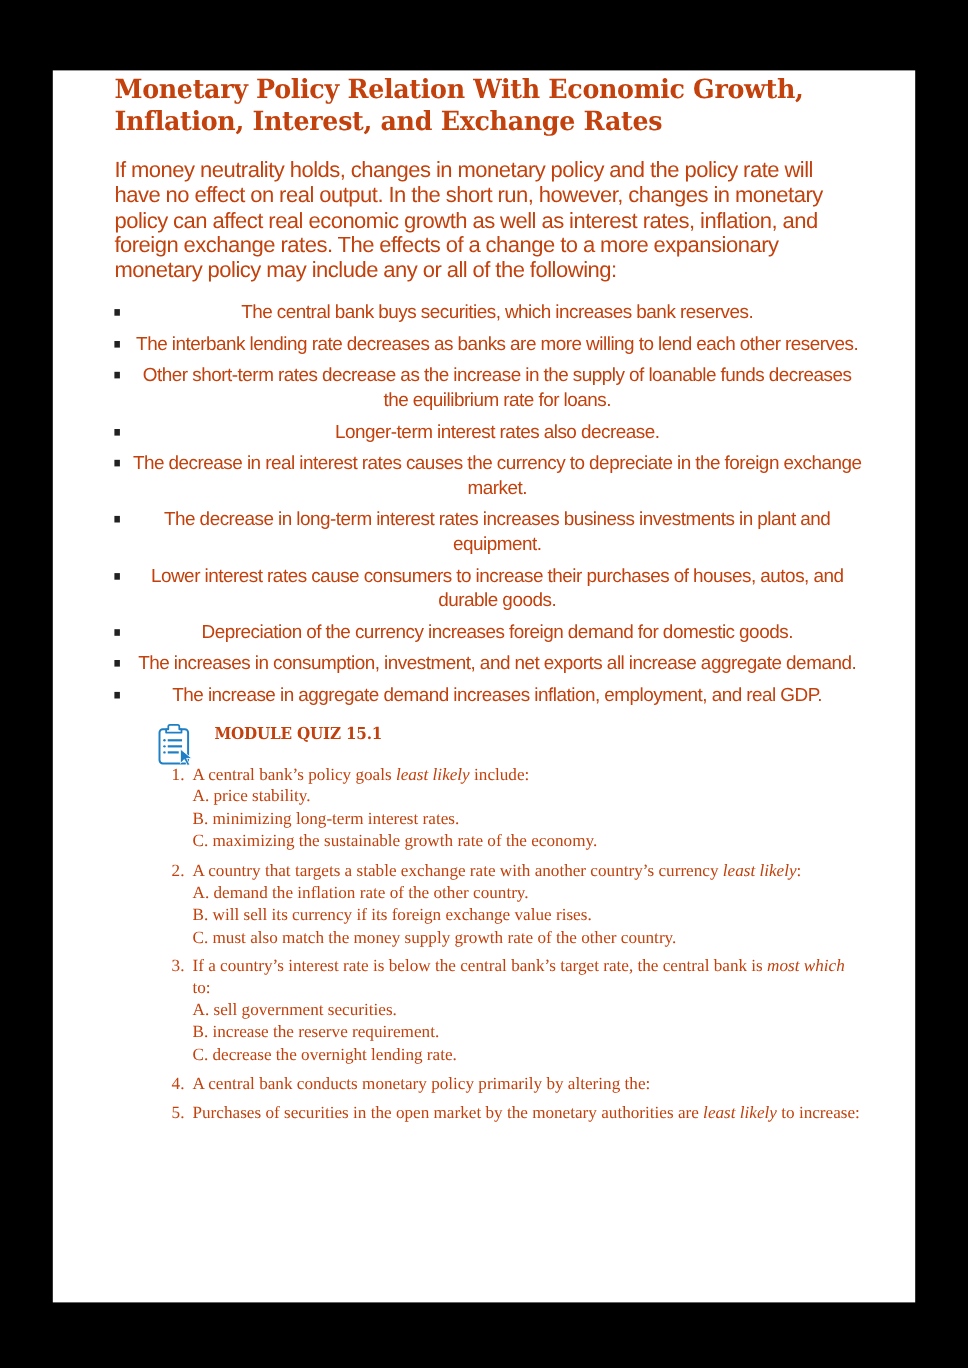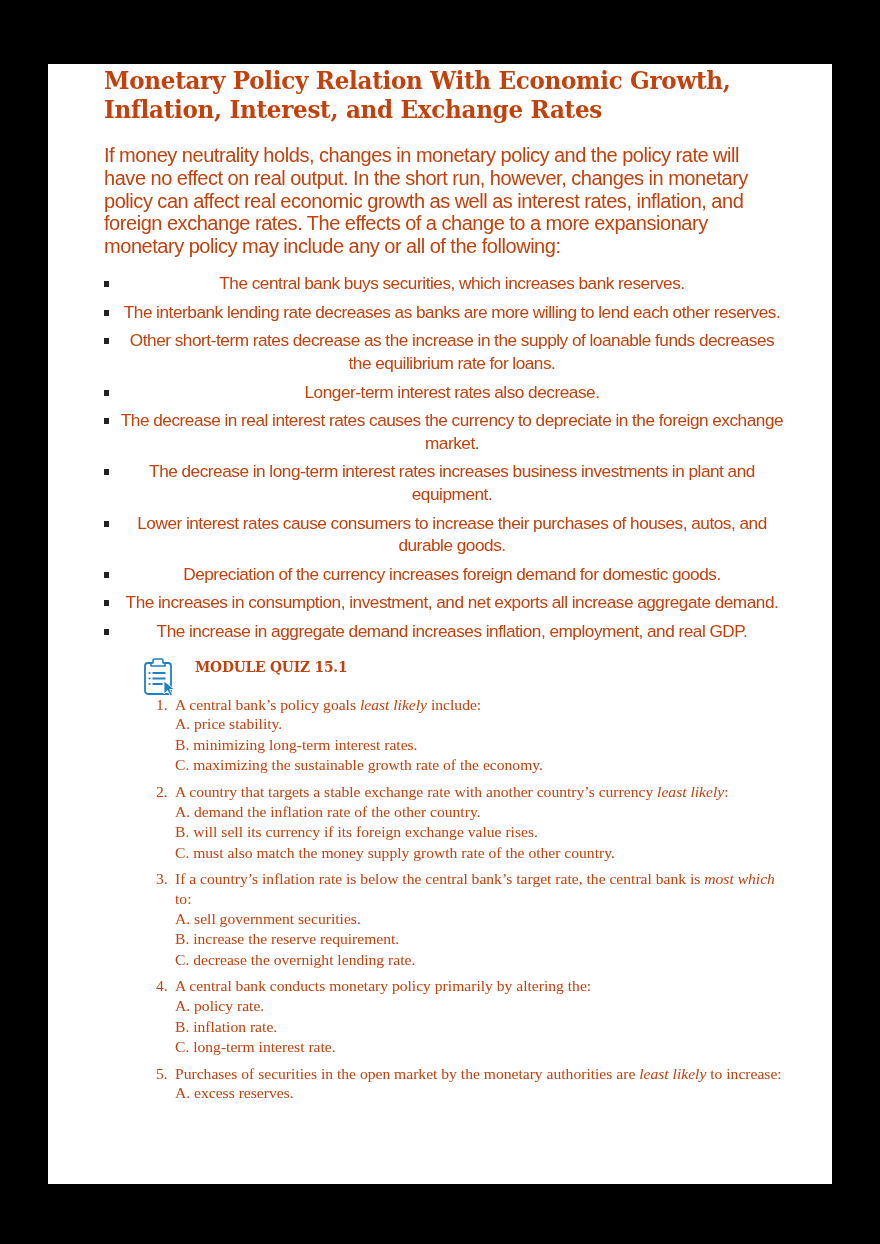--- a/index.html
+++ b/index.html
@@ -155,38 +155,30 @@
         <span class="qnum">2.</span>
         <span class="qtext"><span>A country that targets a stable exchange rate with another country’s currency </span><em>least likely</em><span>:</span></span>
         <ul class="options">
           <li>A. demand the inflation rate of the other country.</li>
           <li>B. will sell its currency if its foreign exchange value rises.</li>
           <li>C. must also match the money supply growth rate of the other country.</li>
         </ul>
       </li>
       <li>
         <span class="qnum">3.</span>
-        <span class="qtext"><span>If a country’s inflation rate is below the central bank’s target rate, the central bank is </span><em>most which</em><span> to:</span></span>
+        <span class="qtext"><span>If a country’s interest rate is below the central bank’s target rate, the central bank is </span><em>most which</em><span> to:</span></span>
         <ul class="options">
           <li>A. sell government securities.</li>
           <li>B. increase the reserve requirement.</li>
           <li>C. decrease the overnight lending rate.</li>
         </ul>
       </li>
       <li>
         <span class="qnum">4.</span>
         <span class="qtext"><span>A central bank conducts monetary policy primarily by altering the:</span></span>
-        <ul class="options">
-          <li>A. policy rate.</li>
-          <li>B. inflation rate.</li>
-          <li>C. long-term interest rate.</li>
-        </ul>
       </li>
       <li>
         <span class="qnum">5.</span>
         <span class="qtext"><span>Purchases of securities in the open market by the monetary authorities are </span><em>least likely</em><span> to increase:</span></span>
-        <ul class="options">
-          <li>A. excess reserves.</li>
-        </ul>
       </li>
     </ol>
   </div>
 </div>
 
 </body></html>

